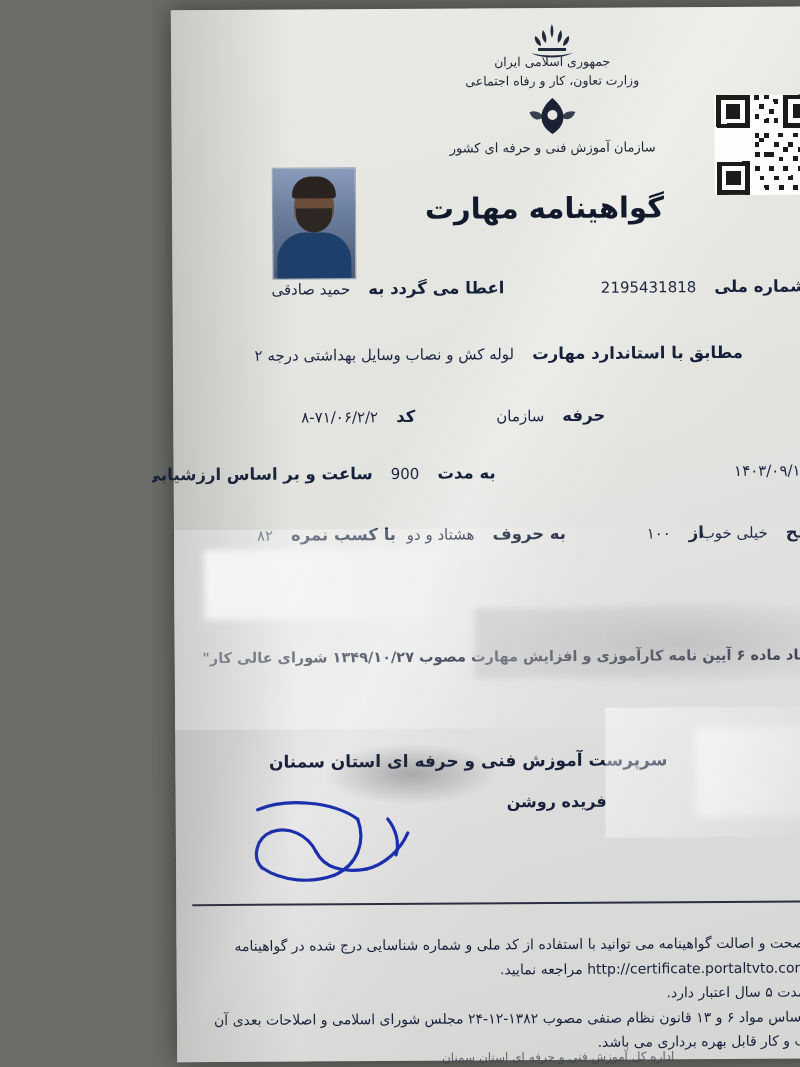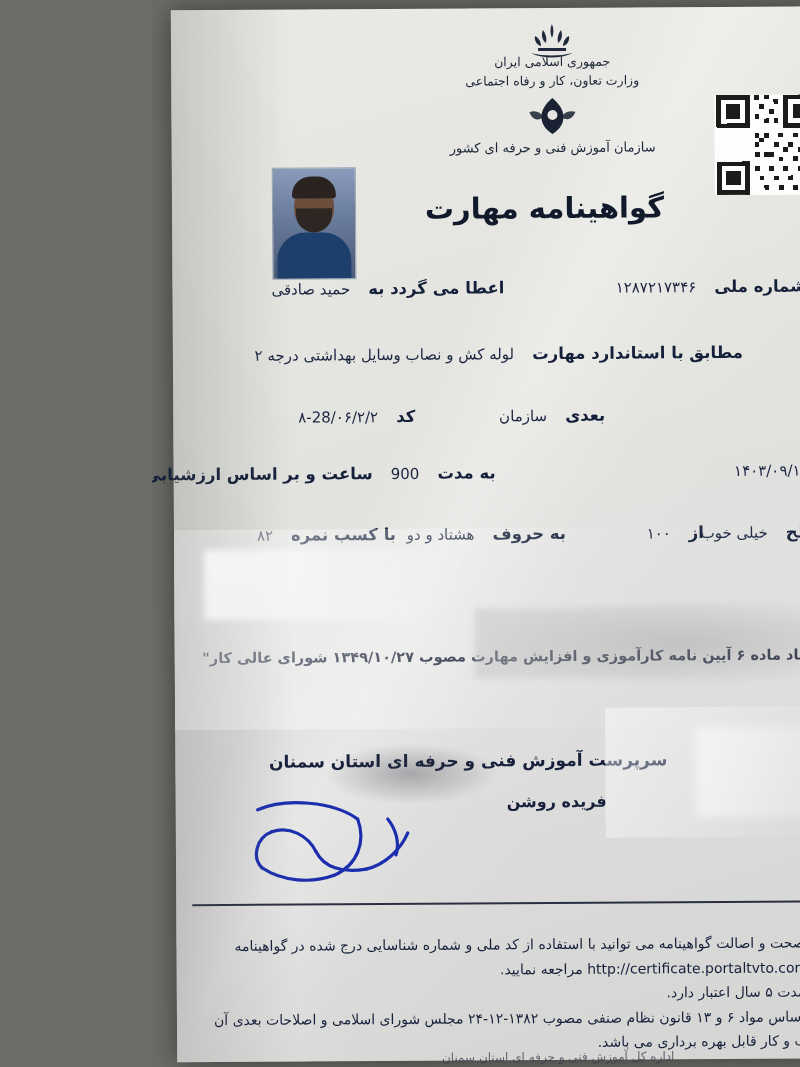--- a/index.html
+++ b/index.html
@@ -456,35 +456,35 @@
 
       <div class="cert-title">گواهینامه مهارت</div>
 
       <div class="row-line r-awarded">
         <span class="lbl">اعطا می گردد به</span>
         <span class="val">حمید صادقی</span>
       </div>
 
       <div class="row-line r-national">
         <span class="lbl">با شماره ملی</span>
-        <span class="val">۱۲۸۷۲۱۷۳۴۶</span>
+        <span class="val">2195431818</span>
       </div>
 
       <div class="row-line r-standard">
         <span class="lbl">مطابق با استاندارد مهارت</span>
         <span class="val">لوله کش و نصاب وسایل بهداشتی درجه ۲</span>
       </div>
 
       <div class="row-line r-code">
         <span class="lbl">کد</span>
-        <span class="val">۸-28/۰۶/۲/۲</span>
+        <span class="val">۸-۷۱/۰۶/۲/۲</span>
       </div>
 
       <div class="row-line r-job">
-        <span class="lbl">بعدی</span>
+        <span class="lbl">حرفه</span>
         <span class="val">سازمان</span>
       </div>
 
       <div class="row-line r-duration">
         <span class="lbl">به مدت</span>
         <span class="val">900</span>
         <span class="lbl">ساعت و بر اساس ارزشیابی مهارت شغلی</span>
       </div>
 
       <div class="row-line r-date">

